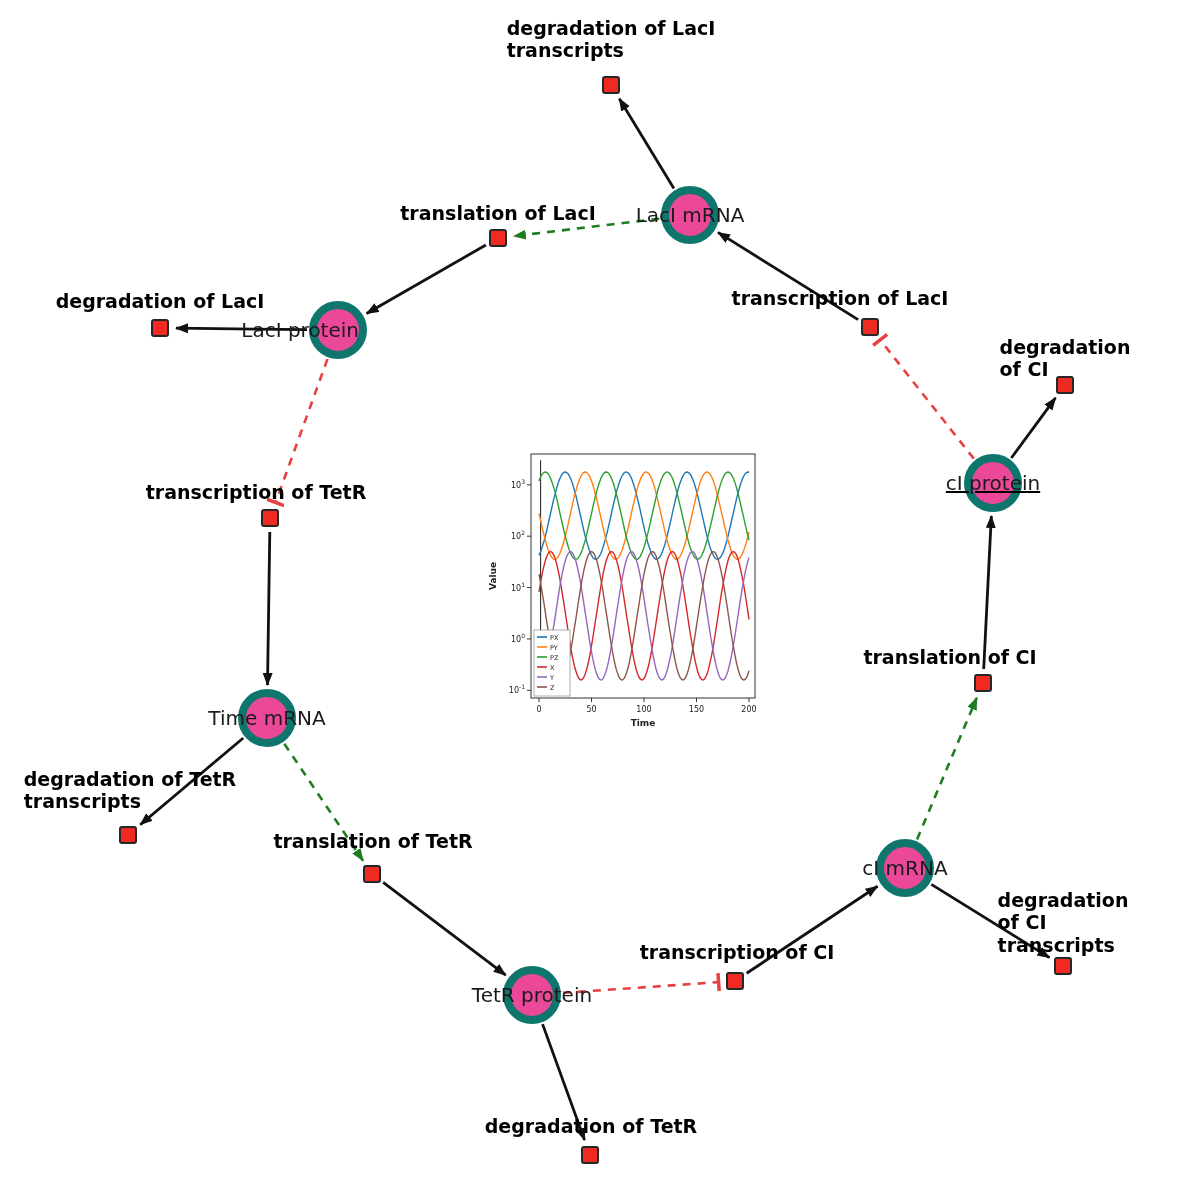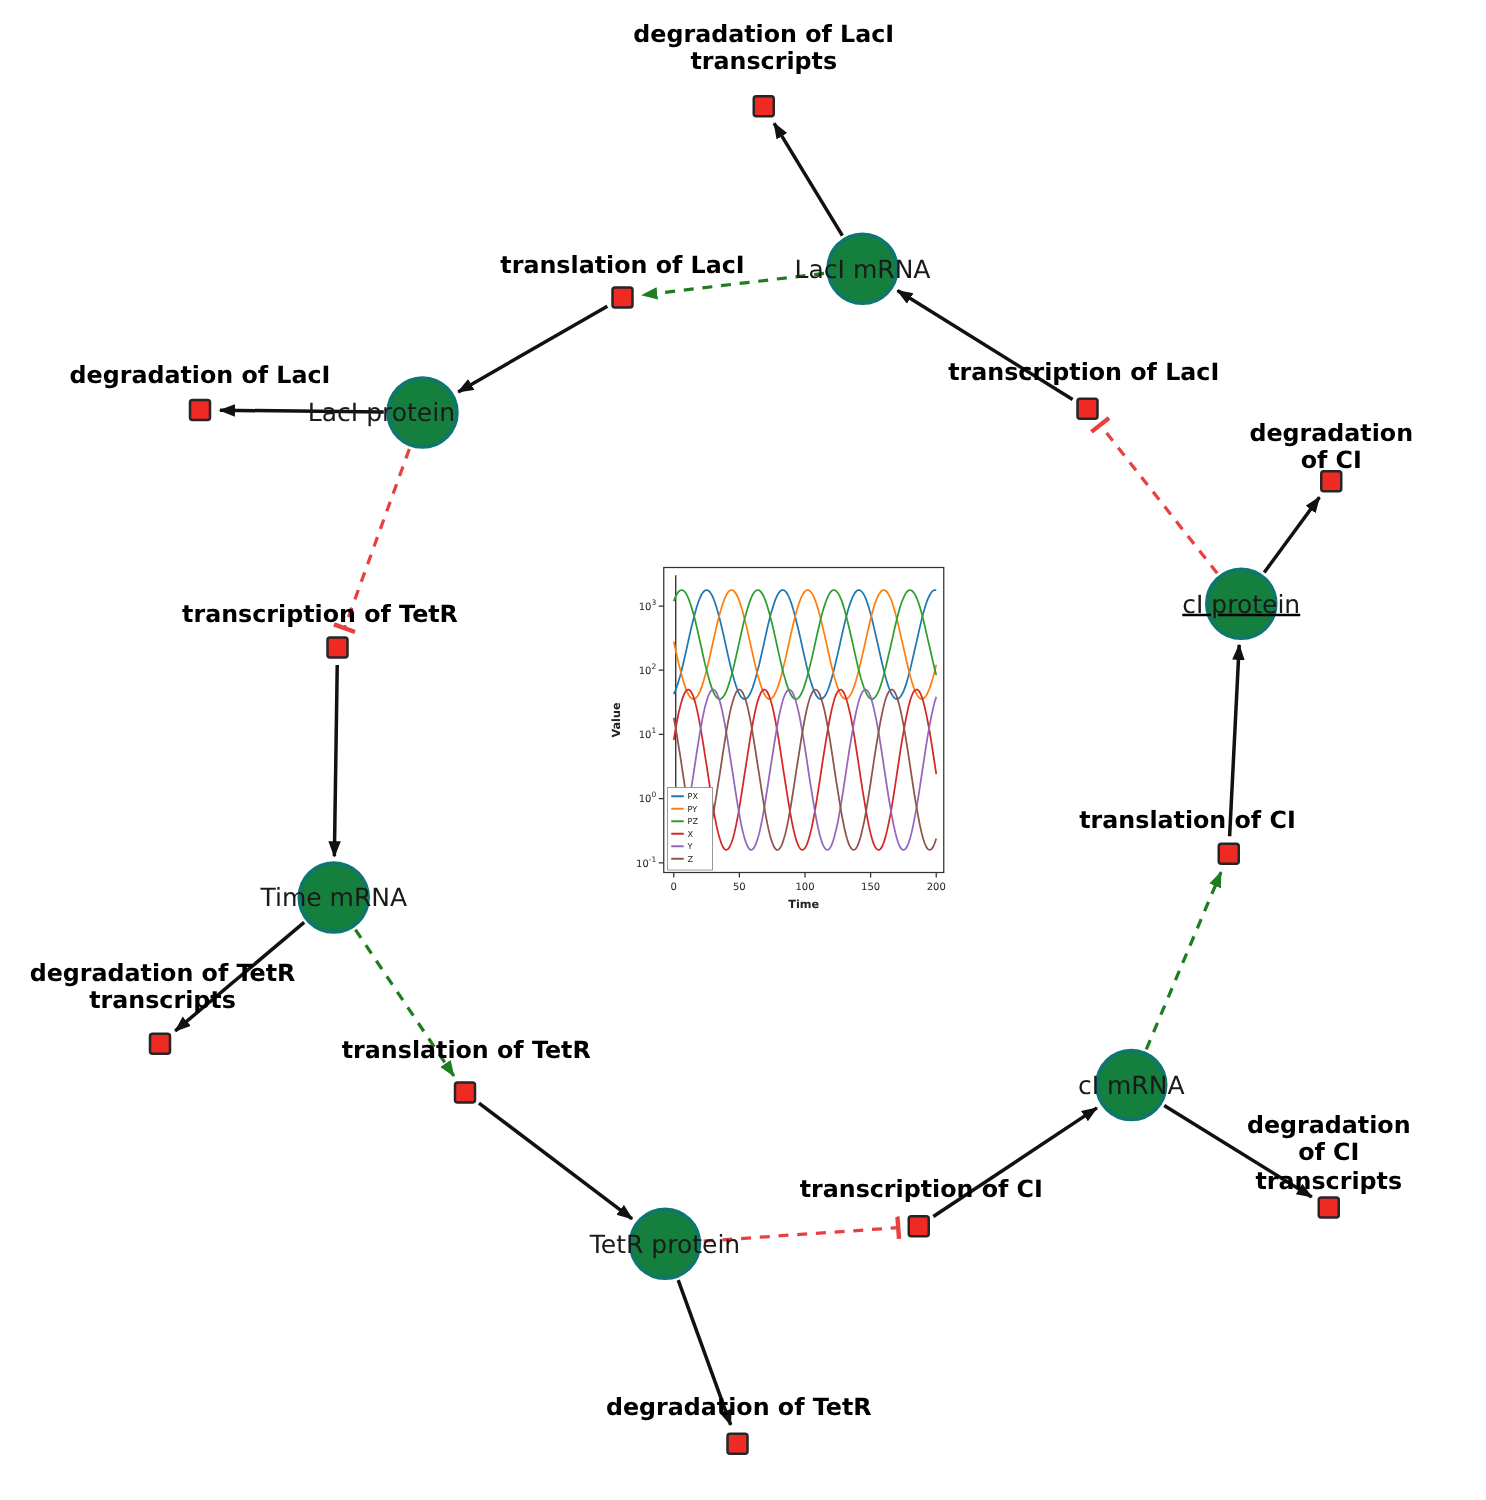--- a/index.html
+++ b/index.html
@@ -4,35 +4,35 @@
 <style>
   html,body{margin:0;padding:0;background:#fff;}
   #canvas{
     position:relative;width:1189px;height:1200px;background:#fff;overflow:hidden;
     font-family:"DejaVu Sans", sans-serif;
   }
   #edges-svg{position:absolute;left:0;top:0;width:1189px;height:1200px;}
   #nodes-layer{position:absolute;left:0;top:0;width:100%;height:100%;}
   .species-node{
     position:absolute;width:58px;height:58px;border-radius:50%;
-    background:#15803d;border:3px solid #0f766e;box-sizing:border-box;
+    background:#ec4899;border:8px solid #0f766e;box-sizing:border-box;
     transform:translate(-50%,-50%);display:flex;align-items:center;justify-content:center;
   }
   .species-label{
     white-space:nowrap;font-size:20px;color:#1a1a1a;font-weight:400;
     pointer-events:none;
   }
   .reaction-node{
     position:absolute;width:18px;height:18px;background:#ee2a22;
     border:2.5px solid #262626;border-radius:3px;box-sizing:border-box;
     transform:translate(-50%,-50%);
   }
   .reaction-label{
     position:absolute;transform:translate(-50%,-50%);
-    font-size:19px;font-weight:bold;color:#000;text-align:center;
+    font-size:19px;font-weight:bold;color:#000;
     white-space:pre-line;line-height:1.18;pointer-events:none;
   }
   #inset-chart{position:absolute;left:483px;top:446px;width:282px;height:310px;background:#fff;}
   #chart-svg{width:282px;height:310px;display:block;}
   .chart-text{font-family:"DejaVu Sans", sans-serif;fill:#222;}
 </style>
 </head>
 <body>
 
 <div id="canvas">
@@ -85,21 +85,21 @@
       </div>
       <div class="species-node" style="left: 993px; top: 483px; text-decoration: underline;">
         <span class="species-label">cI protein</span>
       </div>
       <div class="reaction-node" style="left: 611px; top: 85px;"></div>
       <div class="reaction-label" style="left: 611px; top: 39px;">degradation of LacI
 transcripts</div>
       <div class="reaction-node" style="left: 498px; top: 238px;"></div>
       <div class="reaction-label" style="left: 498px; top: 213px;">translation of LacI</div>
       <div class="reaction-node" style="left: 870px; top: 327px;"></div>
-      <div class="reaction-label" style="left: 867px; top: 298px;">transcription of LacI</div>
+      <div class="reaction-label" style="left: 840px; top: 298px;">transcription of LacI</div>
       <div class="reaction-node" style="left: 160px; top: 328px;"></div>
       <div class="reaction-label" style="left: 160px; top: 301px;">degradation of LacI</div>
       <div class="reaction-node" style="left: 1065px; top: 385px;"></div>
       <div class="reaction-label" style="left: 1065px; top: 358px;">degradation of CI</div>
       <div class="reaction-node" style="left: 270px; top: 518px;"></div>
       <div class="reaction-label" style="left: 256px; top: 492px;">transcription of TetR</div>
       <div class="reaction-node" style="left: 983px; top: 683px;"></div>
       <div class="reaction-label" style="left: 950px; top: 657px;">translation of CI</div>
       <div class="reaction-node" style="left: 128px; top: 835px;"></div>
       <div class="reaction-label" style="left: 130px; top: 790px;">degradation of TetR

